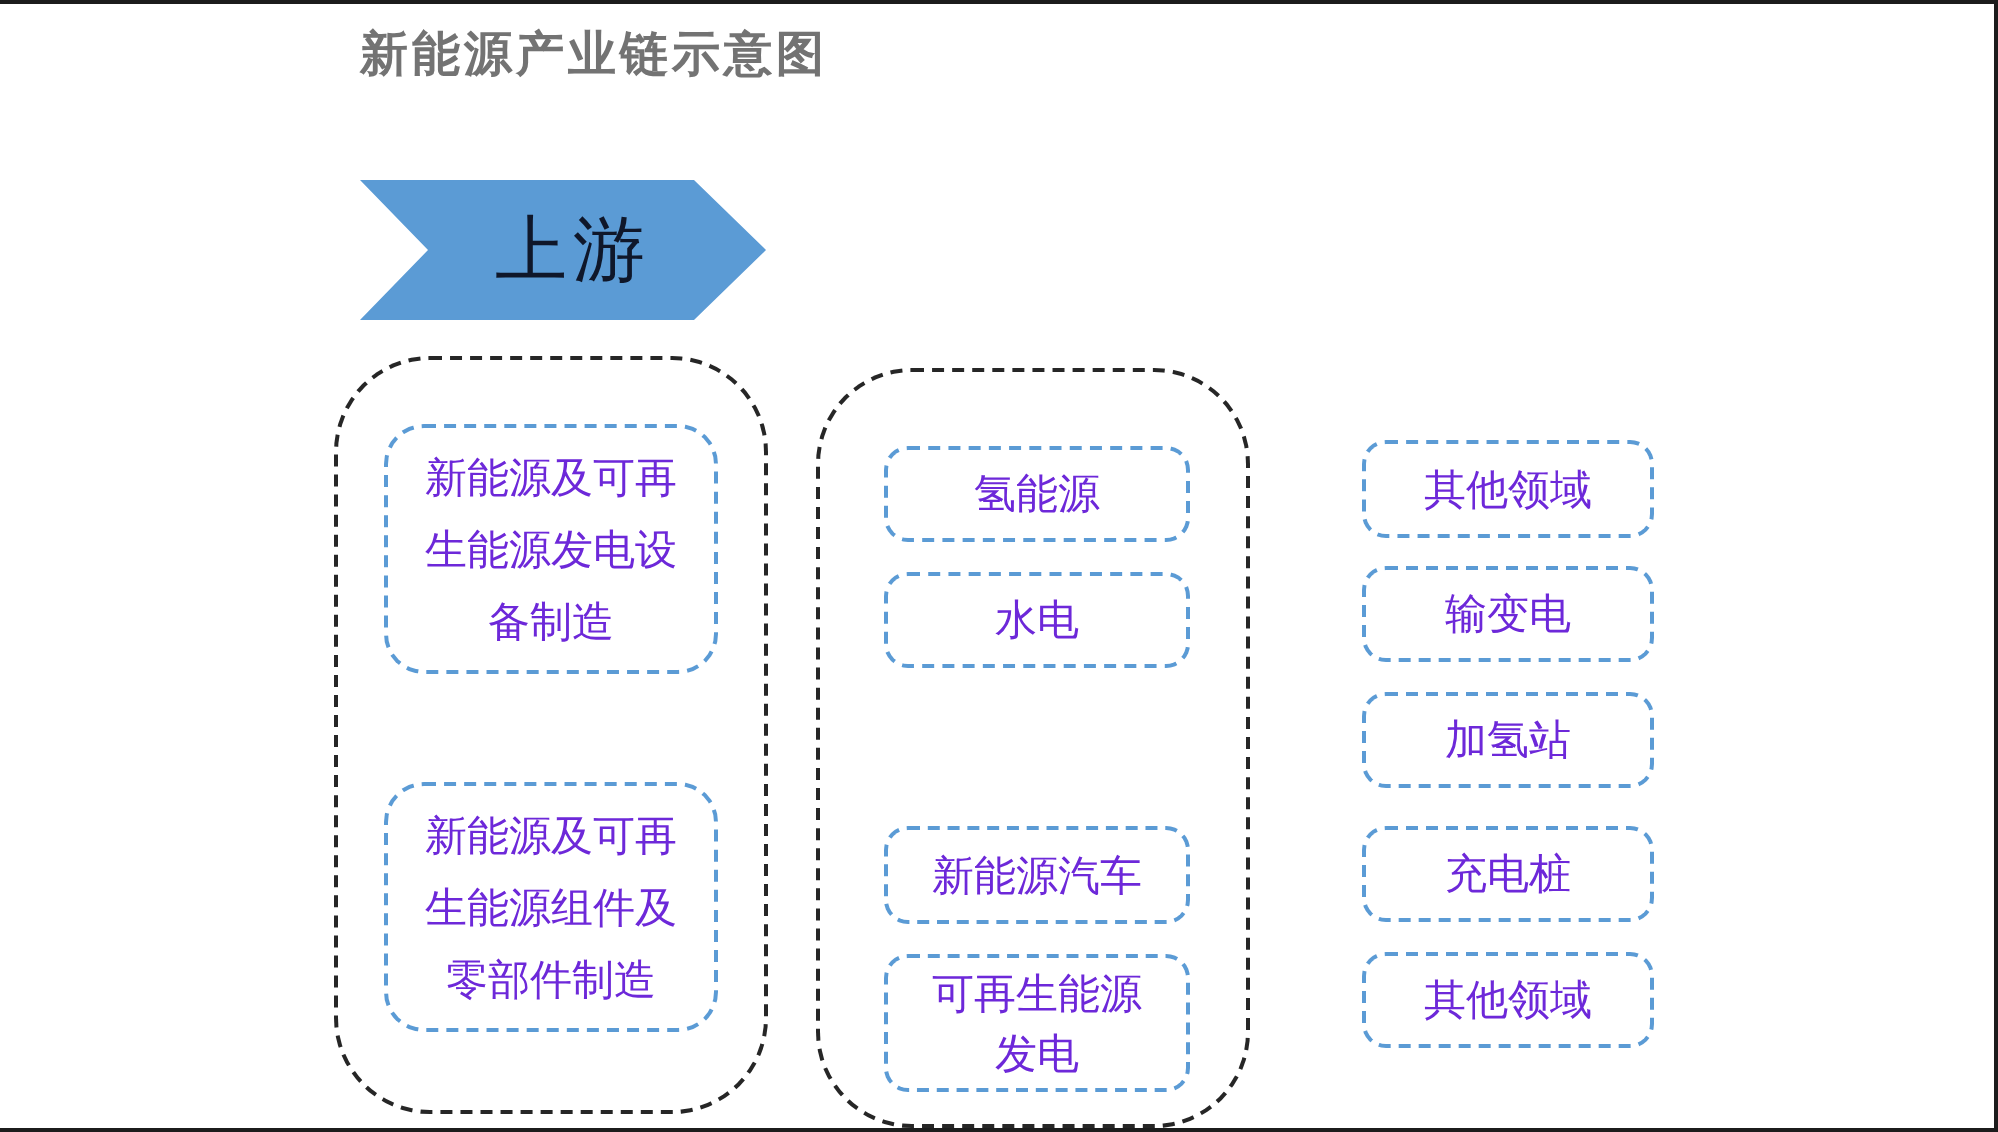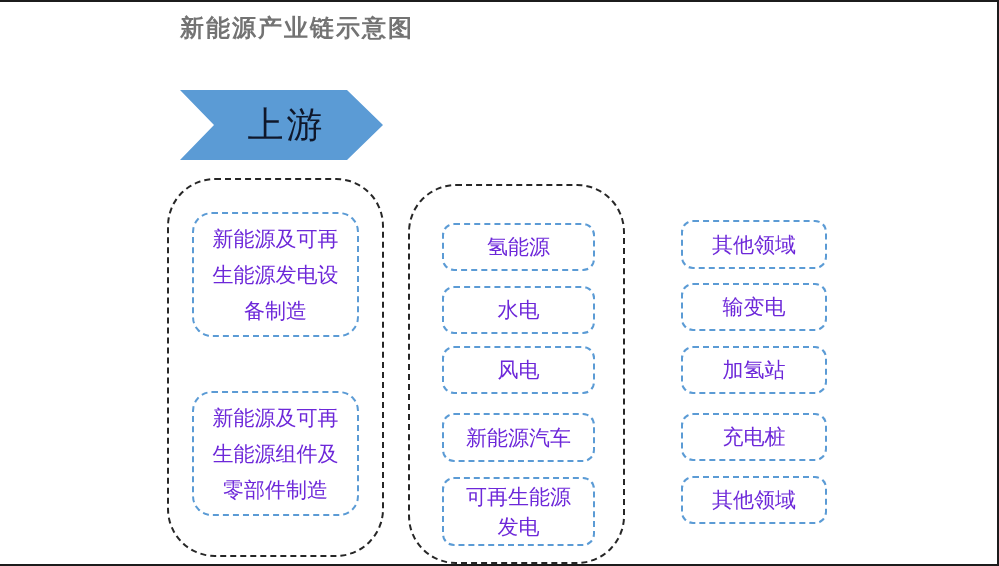--- a/index.html
+++ b/index.html
@@ -95,21 +95,20 @@
 
 
   <div class="group group-upstream">
     <div class="node node-big node-u1">新能源及可再生能源发电设备制造</div>
     <div class="node node-big node-u2">新能源及可再生能源组件及零部件制造</div>
   </div>
 
   <div class="group group-midstream">
     <div class="node node-mid node-m1">氢能源</div>
     <div class="node node-mid node-m2">水电</div>
-    <div class="node node-mid node-m3">风电</div>
     <div class="node node-mid node-m4">新能源汽车</div>
     <div class="node node-mid node-m5">可再生能源发电</div>
   </div>
 
   <div class="node node-down node-d1">其他领域</div>
   <div class="node node-down node-d2">输变电</div>
   <div class="node node-down node-d3">加氢站</div>
   <div class="node node-down node-d5">其他领域</div>
   <div class="node node-down node-d4">充电桩</div>
 

